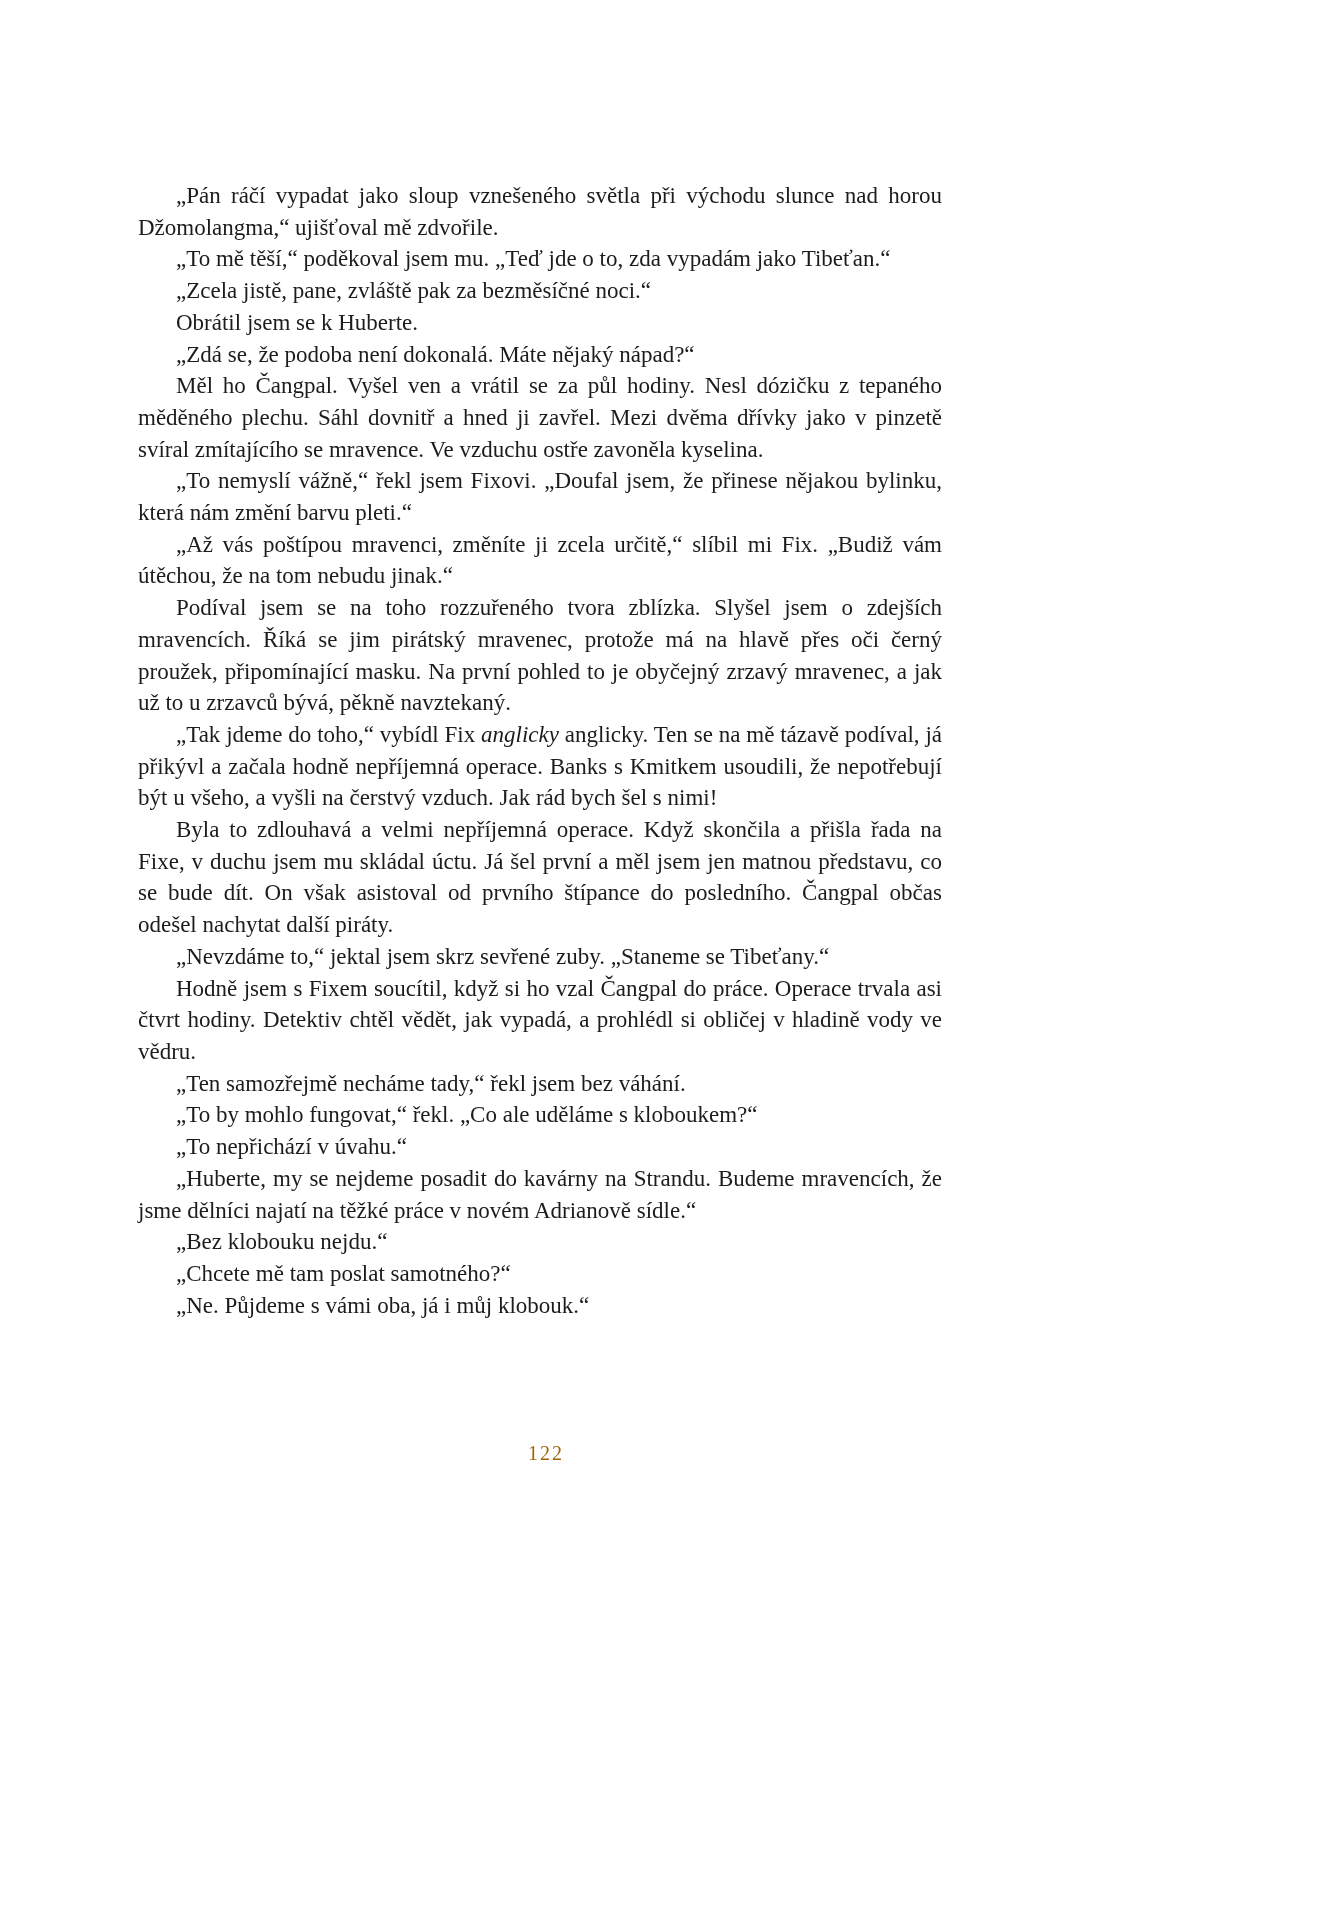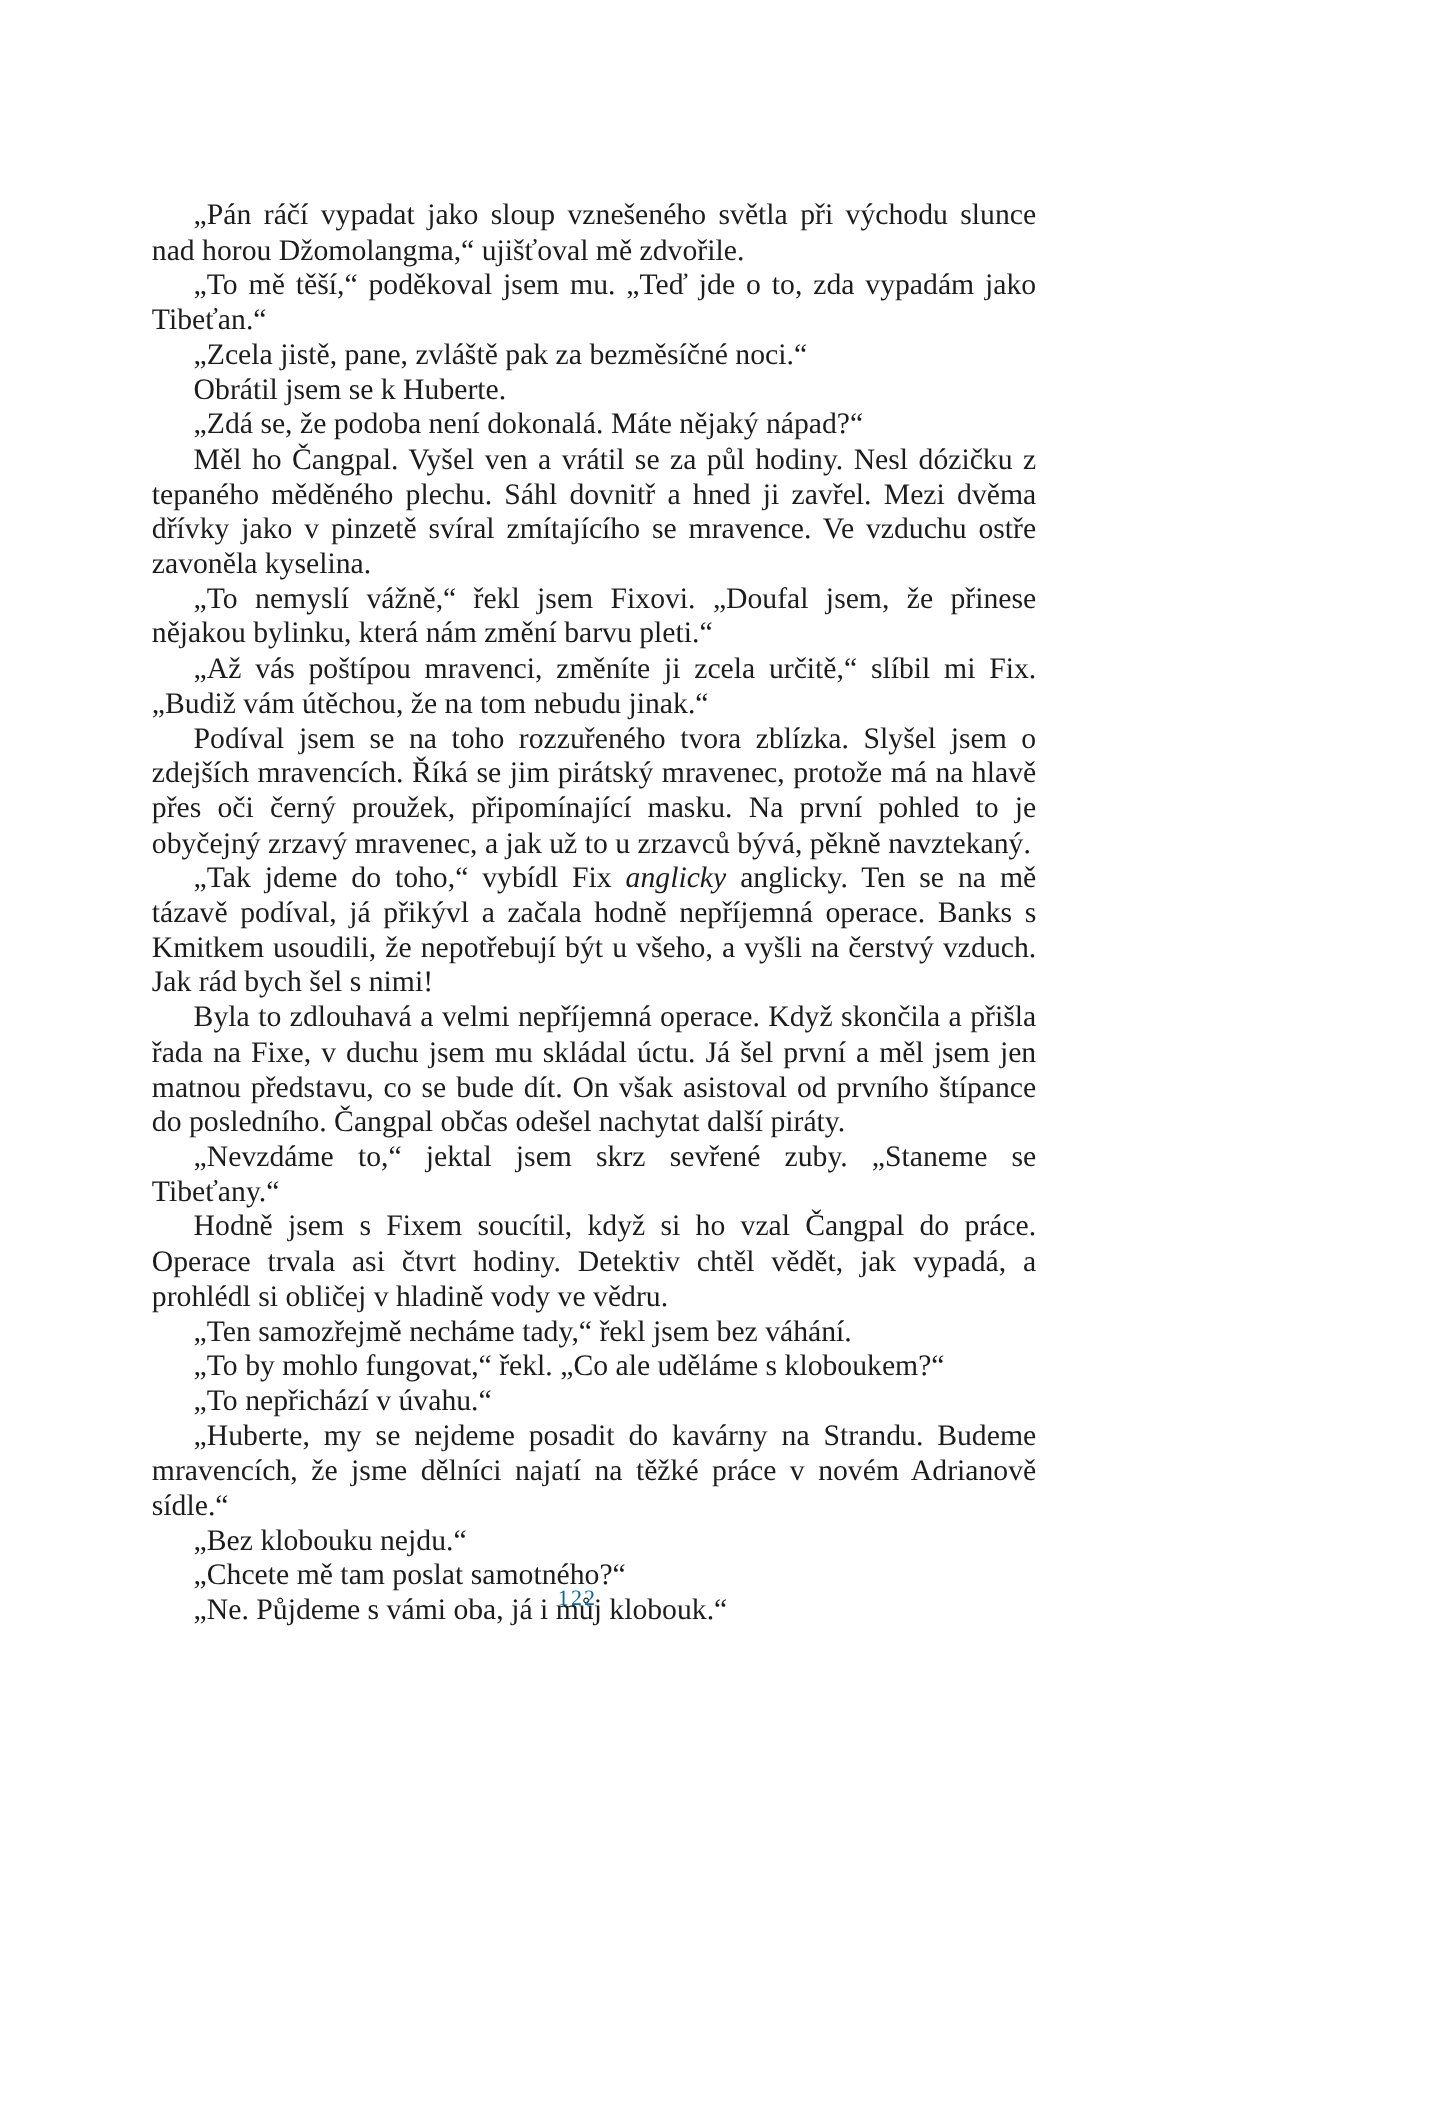--- a/index.html
+++ b/index.html
@@ -17,42 +17,42 @@
   .page {
     position: absolute;
     inset: 0;
     background: #ffffff;
   }
   .text-block {
     position: absolute;
     left: 138px;
     top: 180px;
     width: 804px;
-    font-size: 27px;
+    font-size: 23px;
     line-height: 31.7px;
     text-align: justify;
     text-justify: inter-word;
   }
   .text-block p {
     margin: 0;
     padding: 0;
     text-indent: 38px;
   }
   .text-block .italic {
     font-style: italic;
   }
   .page-number {
     position: absolute;
-    left: 123px;
+    left: 144px;
     top: 1442px;
     width: 804px;
     text-align: center;
     font-size: 20px;
     letter-spacing: 2px;
-    color: #0369a1;
+    color: #a16207;
   }
 </style>
 </head>
 <body>
 
 <div class="page">
   <div class="text-block">
       <p><span>„Pán ráčí vypadat jako sloup vznešeného světla při východu slunce nad horou Džomolangma,“ ujišťoval mě zdvořile.</span></p>
       <p><span>„To mě těší,“ poděkoval jsem mu. „Teď jde o to, zda vypadám jako Tibeťan.“</span></p>
       <p><span>„Zcela jistě, pane, zvláště pak za bezměsíčné noci.“</span></p>

